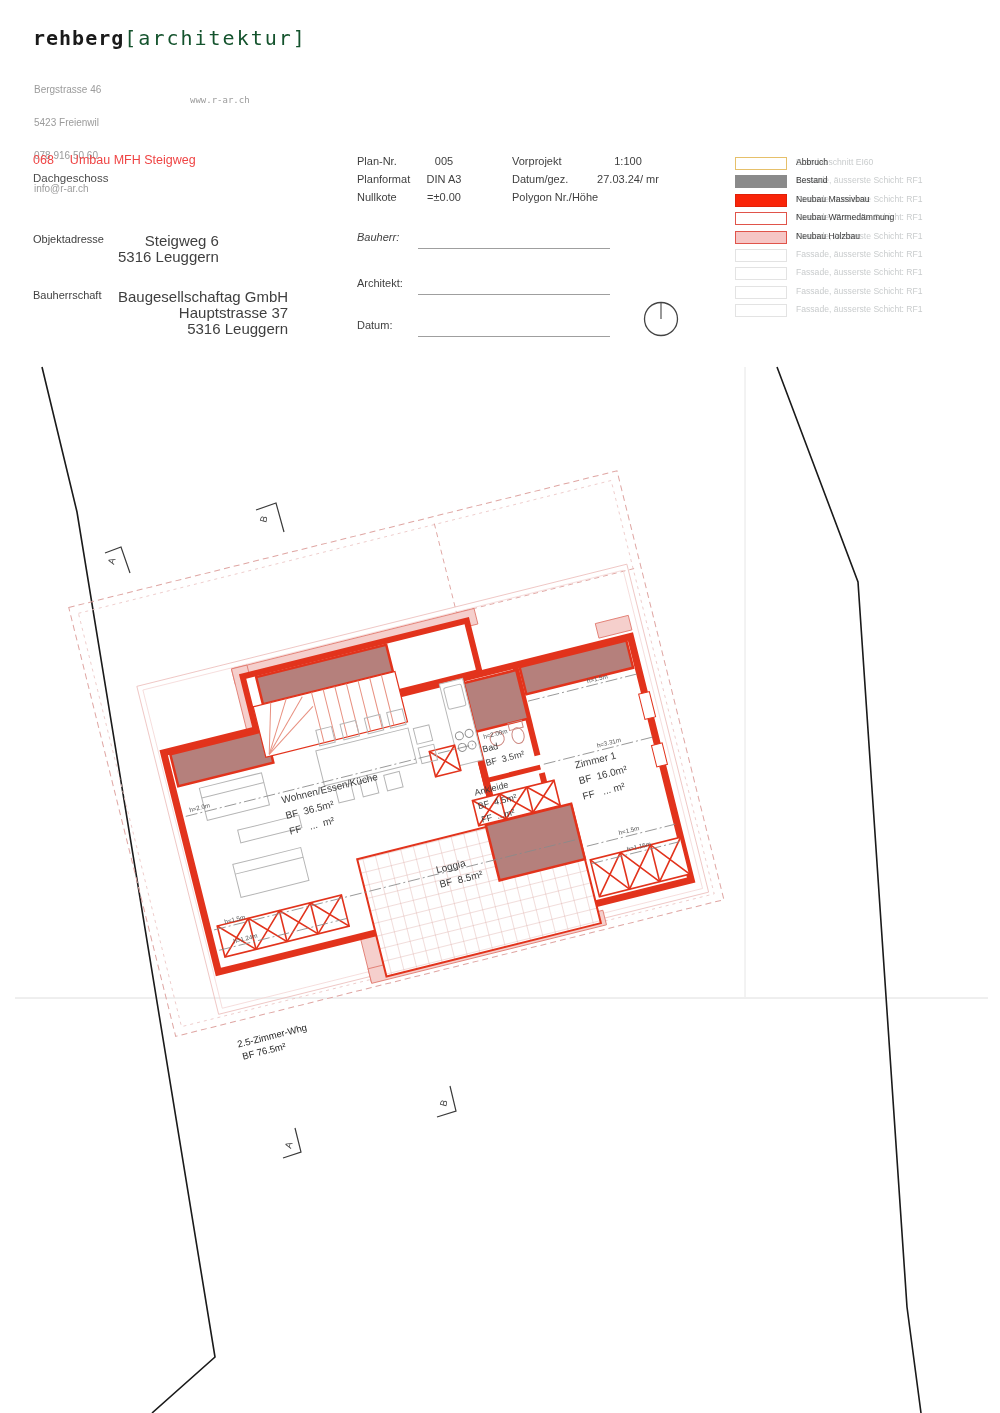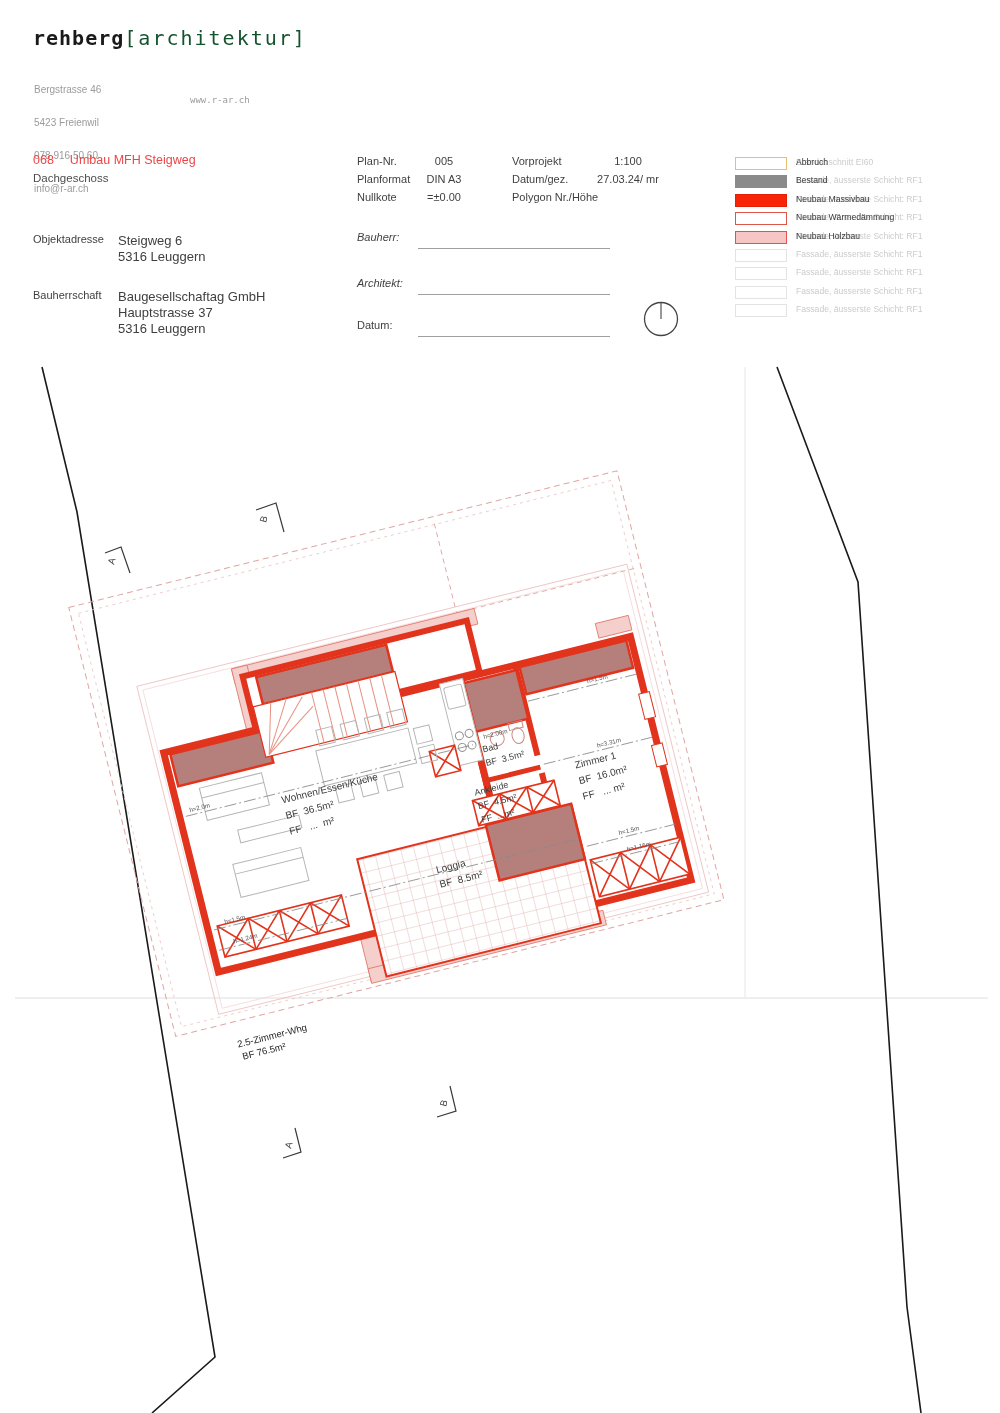--- a/index.html
+++ b/index.html
@@ -12,21 +12,21 @@
   .logo{left:33px;top:26px;font-family:"DejaVu Sans Mono","Liberation Mono",monospace;font-size:20px;}
   .logo .brand-name{font-weight:700;color:#1a1a1a;letter-spacing:1px;}
   .logo .brand-bracket{font-weight:400;color:#14532d;letter-spacing:2px;}
   .addr{left:34px;top:62px;font-family:Liberation Sans, sans-serif;
         font-size:10px;line-height:11px;color:#9b9b9b;white-space:pre;}
   .website{left:190px;top:95px;font-family:"DejaVu Sans Mono","Liberation Mono",monospace;font-size:9px;color:#9b9b9b;}
   .proj-title{left:33px;top:153px;font-size:12.5px;font-weight:400;color:#ef4444;}
   .proj-title .num{margin-right:16px;}
   .proj-floor{left:33px;top:172px;font-size:11.5px;color:#4c4c4c;}
   .blk-label{font-size:11px;color:#3f3f3f;}
-  .blk-lines{font-size:13px;color:#3f3f3f;line-height:16px;}
+  .blk-lines{font-size:15px;color:#3f3f3f;line-height:16px;text-align:right;}
   .meta-label{font-size:11px;color:#3f3f3f;}
   .meta-value{font-size:11px;color:#3f3f3f;text-align:center;}
   .sig-line{border-bottom:1px solid #9f9f9f;height:1px;}
   
   .lrow{position:absolute;left:735px;height:14px;width:260px;}
   .lrow .swatch{position:absolute;left:0;top:0;width:50px;height:11px;}
   .lrow .ghost{position:absolute;left:61px;top:0;font-size:8.6px;color:#c9cccd;white-space:nowrap;}
   .lrow .lab{position:absolute;left:61px;top:0;font-size:8.6px;color:#3b3b3b;white-space:nowrap;}
   
   #plan-svg{position:absolute;left:0;top:365px;}
@@ -76,21 +76,21 @@
 
 <div class="abs meta-label" style="left:512px;top:155px;">Vorprojekt</div>
 <div class="abs meta-value" style="left:578px;top:155px;width:100px;">1:100</div>
 <div class="abs meta-label" style="left:512px;top:173px;">Datum/gez.</div>
 <div class="abs meta-value" style="left:578px;top:173px;width:100px;">27.03.24/ mr</div>
 <div class="abs meta-label" style="left:512px;top:191px;text-align:center;">Polygon Nr./Höhe</div>
 <div class="abs meta-value" style="left:578px;top:191px;width:100px;"></div>
 
 <div class="abs meta-label" style="left:357px;top:231px;font-style:italic;">Bauherr:</div>
 <div class="abs sig-line" style="left:418px;top:247px;width:192px;"></div>
-<div class="abs meta-label" style="left:357px;top:277px;font-style:italic;">Architekt:</div>
+<div class="abs meta-label" style="left:357px;top:277px;">Architekt:</div>
 <div class="abs sig-line" style="left:418px;top:293px;width:192px;"></div>
 <div class="abs meta-label" style="left:357px;top:319px;">Datum:</div>
 <div class="abs sig-line" style="left:418px;top:335px;width:192px;"></div>
 
 <svg class="abs" style="left:641px;top:299px;" width="40" height="40">
   <circle cx="20" cy="20" r="16.5" fill="none" stroke="#444" stroke-width="1.3"></circle>
   <line x1="20" y1="3.5" x2="20" y2="20" stroke="#444" stroke-width="1.1"></line>
 </svg>
 
 <div class="lrow" style="top:157px">

